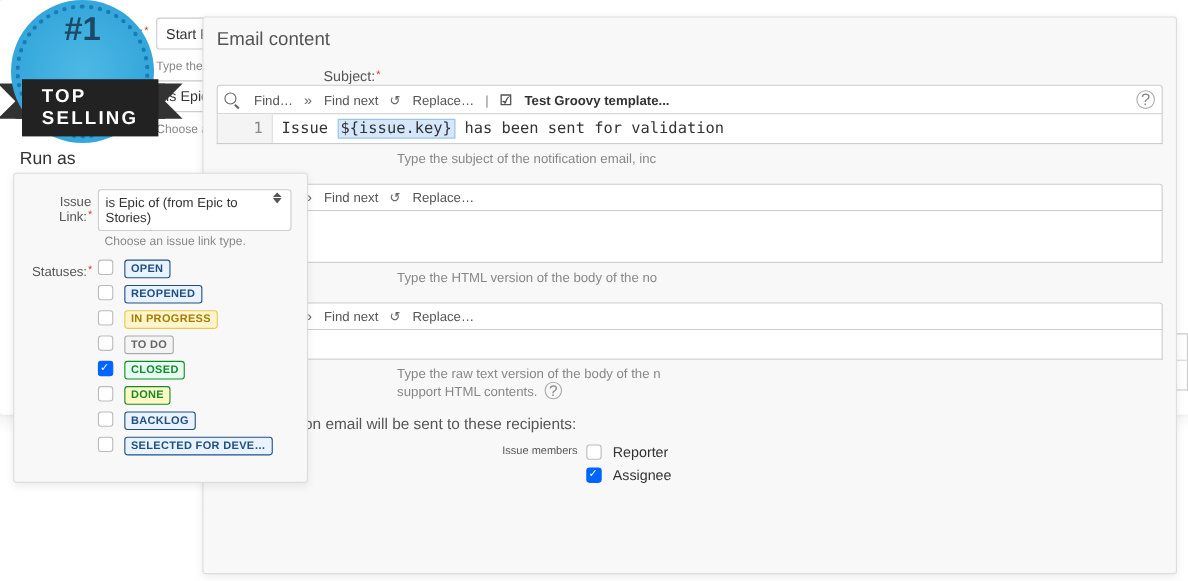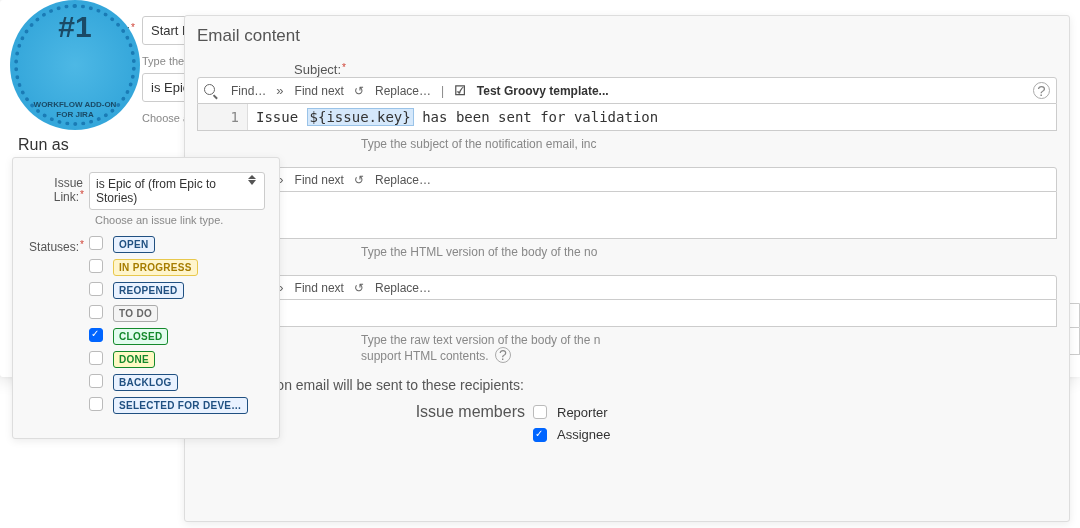--- a/index.html
+++ b/index.html
@@ -60,21 +60,21 @@
 .editor { border: 1px solid #ccc; border-top: none; background: #fff; display: flex; font-family: Menlo, monospace; font-size: 14px; }
 .gutter { background: #f4f4f4; border-right: 1px solid #ddd; text-align: right; color: #888; padding: 3px 8px; min-width: 50px; }
 .gutter div { line-height: 20px; }
 .code { padding: 3px 8px; color:#333; white-space:pre; }
 .code div { line-height: 20px; }
 .helper { font-size: 12px; color: #888; margin: 6px 0 10px 164px; }
 .hi { background: #d5e8fb; border:1px solid #9ac3e8; padding:0 2px;}
 .help-ico-inline { color:#888; font-size:14px; border:1px solid #aaa; border-radius:50%; width:16px; height:16px; display:inline-block; text-align:center; line-height:14px; margin-left:3px;}
 .centered-note { color:#555; font-size:14px; margin-left:0; margin-top:14px; margin-bottom:10px; }
 .memrow { display:flex; align-items:center; margin-bottom:6px;}
-.memlbl { width:336px; text-align:right; padding-right:8px; color:#555; font-size:16px;}
+.memlbl { width:336px; text-align:right; padding-right:8px; color:#555; font-size:10px;}
 
 
 .overlay { left: 518px; top: 108px; right: 0; bottom: 50px; padding: 16px 0 16px 16px; z-index: 40; background:#fff; border:none; box-shadow:-4px 2px 18px rgba(0,0,0,0.12), 0 0 4px rgba(0,0,0,0.05); border-radius:3px 0 0 3px;}
 .orow { display:flex; margin-bottom:6px; align-items:flex-start;}
 .olbl { width: 126px; text-align:right; padding-right:8px; color:#555; font-size:13px; padding-top:6px;}
 .olbl.req::after { content:"*"; color:#d04437; position:relative; top:-3px; left:1px; font-size:10px;}
 .ofield { flex:1; padding-right:14px;}
 .osel { border:1px solid #ccc; background:#fff; padding:6px 8px; font-size:13px; border-radius:3px; position:relative; }
 .btn { border:1px solid #ccc; background:#f4f4f4; padding:6px 10px; border-radius:3px; cursor:pointer; font-size:13px; white-space:nowrap;}
 .osel-car::after { content:"";position:absolute;right:10px;top:10px;width:0;height:0;border-left:4px solid transparent;border-right:4px solid transparent;border-top:5px solid #555;}
@@ -96,20 +96,23 @@
 </style>
 </head>
 <body>
 
 <div class="badge-wrap">
   <div class="medal">
     <div class="medal-num">#1</div>
     <div class="medal-sub1">WORKFLOW ADD-ON</div>
     <div class="medal-sub2">FOR JIRA</div>
   </div>
+  <div class="ribbon">
+      <div class="ribbon-band">TOP SELLING</div>
+    </div>
 </div>
 
 <div class="panel main-panel">
   <div class="section-title">Email content</div>
 
   <div class="mrow">
     <div class="mlbl req">Subject:</div>
     <div class="mfield">
       <div class="toolbar">
         <span class="tb-item">
@@ -220,25 +223,25 @@
   <div class="row">
     <div class="lbl req">Statuses:</div>
     <div style="flex:1">
       <div id="status-list" class="status-list" style="margin-left:0">
           <div class="status-item">
             <span class="cb"></span>
             <span class="badge-s badge-open">OPEN</span>
           </div>
           <div class="status-item">
             <span class="cb"></span>
+            <span class="badge-s badge-reop">REOPENED</span>
+          </div>
+          <div class="status-item">
+            <span class="cb"></span>
             <span class="badge-s badge-prog">IN PROGRESS</span>
-          </div>
-          <div class="status-item">
-            <span class="cb"></span>
-            <span class="badge-s badge-reop">REOPENED</span>
           </div>
           <div class="status-item">
             <span class="cb"></span>
             <span class="badge-s badge-todo">TO DO</span>
           </div>
           <div class="status-item">
             <span class="cb checked"></span>
             <span class="badge-s badge-closed">CLOSED</span>
           </div>
           <div class="status-item">

